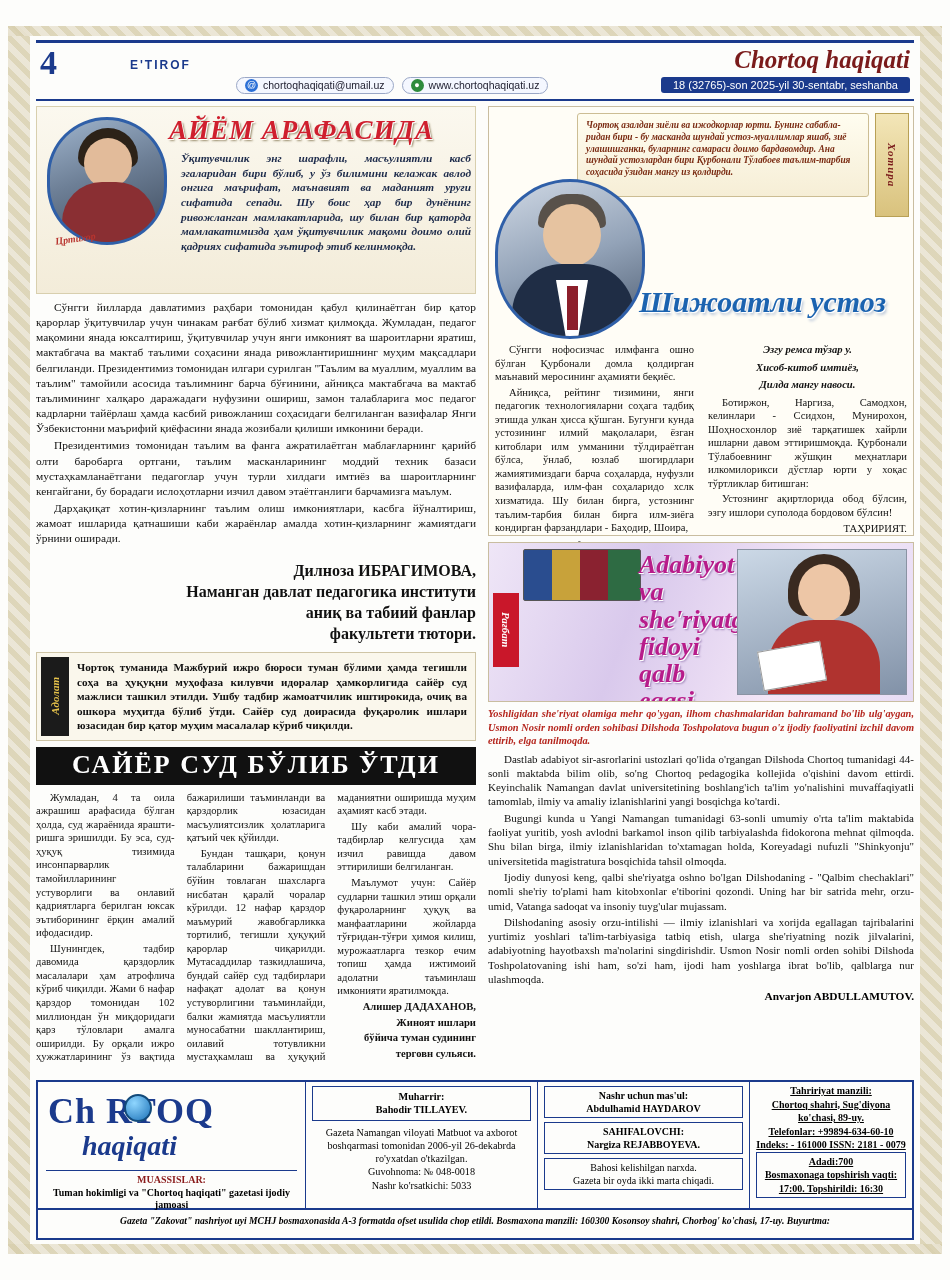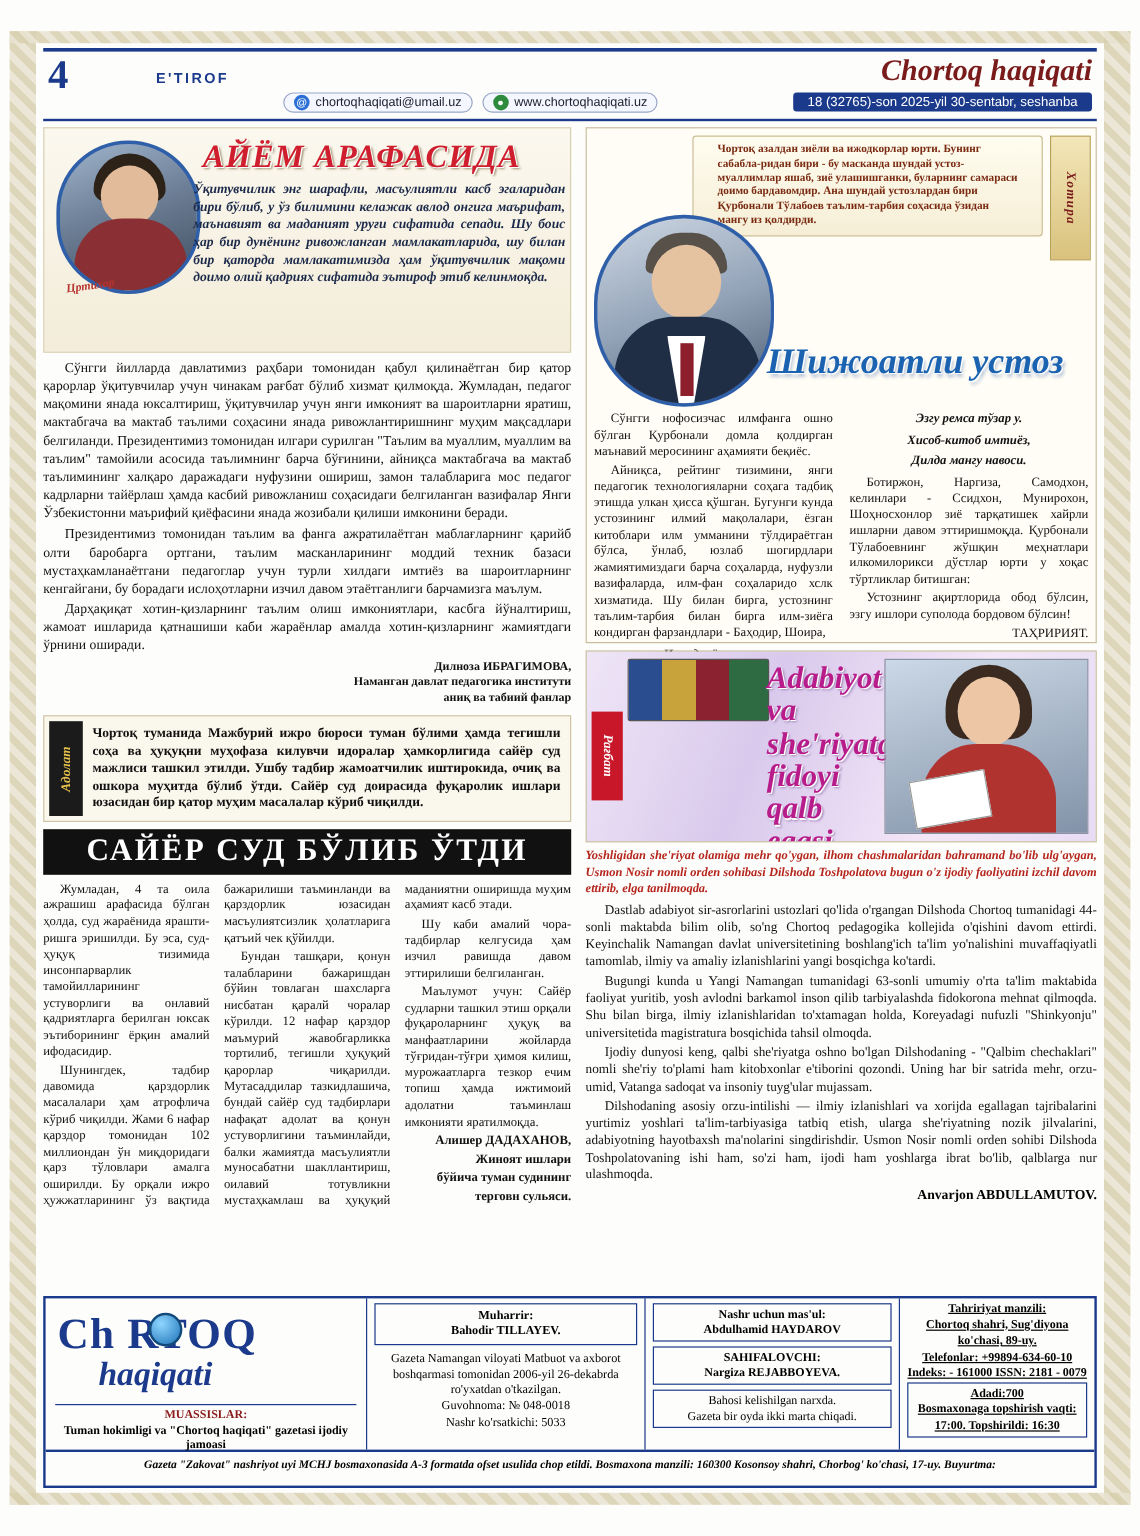--- a/index.html
+++ b/index.html
@@ -113,45 +113,45 @@
     transform:rotate(-8deg);
   }
   .art1-title {
     position:absolute; left:132px; top:8px; right:6px;
     font-size:27px; font-weight:bold; color:#cf1f2e;
     font-style:italic; letter-spacing:1px;
     text-shadow:1px 1px 0 #fff, 2px 2px 2px #9a8e6e;
     font-family:"Liberation Serif", serif;
   }
   .art1-lead {
-    position:absolute; left:124px; top:44px; right:4px;
+    position:absolute; left:144px; top:44px; right:4px;
     font-size:11.3px; line-height:1.30; font-weight:bold; font-style:italic;
     color:#1c2a4a; text-align:justify;
   }
   .art1-body {
     margin-top:6px; font-size:11.4px; line-height:1.33; text-align:justify;
     color:#111;
   }
   .art1-body p { margin:0 0 2px; text-indent:18px; }
   .sign-block {
-    margin-top:2px; text-align:right; font-size:10px; font-weight:bold;
+    margin-top:13px; text-align:right; font-size:16px; font-weight:bold;
     line-height:1.32; color:#111;
   }
 
   
   .art2 {
     position:relative; border:1px solid #c9bda0; background:#fffdf6;
     padding:6px; height:430px;
   }
   .scroll-note {
     position:absolute; left:88px; top:6px; right:44px; height:84px;
     background:linear-gradient(#fffdf0,#f6eed6);
     border:1px solid #ccbd93; border-radius:3px;
-    padding:6px 20px; font-size:9.4px; line-height:1.25; color:#7a2b12;
-    font-weight:bold; 
+    padding:6px 8px; font-size:9.4px; line-height:1.25; color:#7a2b12;
+    font-weight:bold; font-style:italic;
   }
   .scroll-tab {
     position:absolute; right:4px; top:6px; width:34px; height:104px;
     background:linear-gradient(#f3e6b8,#d9c27d);
     border:1px solid #b8a055;
     display:flex; align-items:center; justify-content:center;
   }
   .scroll-tab span {
     writing-mode:vertical-rl; font-size:11px; color:#7a1b1b; font-weight:bold;
     font-style:italic; letter-spacing:1px;
@@ -339,20 +339,21 @@
 
         <div class="art1-body">
           <p>Сўнгги йилларда давлатимиз раҳбари томонидан қабул қилинаётган бир қатор қарорлар ўқитувчилар учун чинакам рағбат бўлиб хизмат қилмоқда. Жумладан, педагог мақомини янада юксалтириш, ўқитувчилар учун янги имконият ва шароитларни яратиш, мактабгача ва мактаб таълими соҳасини янада ривожлантиришнинг муҳим мақсадлари белгиланди. Президентимиз томонидан илгари сурилган "Таълим ва муаллим, муаллим ва таълим" тамойили асосида таълимнинг барча бўғинини, айниқса мактабгача ва мактаб таълимининг халқаро даражадаги нуфузини ошириш, замон талабларига мос педагог кадрларни тайёрлаш ҳамда касбий ривожланиш соҳасидаги белгиланган вазифалар Янги Ўзбекистонни маърифий қиёфасини янада жозибали қилиши имконини беради.</p>
           <p>Президентимиз томонидан таълим ва фанга ажратилаётган маблағларнинг қарийб олти баробарга ортгани, таълим масканларининг моддий техник базаси мустаҳкамланаётгани педагоглар учун турли хилдаги имтиёз ва шароитларнинг кенгайгани, бу борадаги ислоҳотларни изчил давом этаётганлиги барчамизга маълум.</p>
           <p>Дарҳақиқат хотин-қизларнинг таълим олиш имкониятлари, касбга йўналтириш, жамоат ишларида қатнашиши каби жараёнлар амалда хотин-қизларнинг жамиятдаги ўрнини оширади.</p>
         </div>
         <div class="sign-block">
           <div>Дилноза ИБРАГИМОВА,</div>
           <div>Наманган давлат педагогика институти</div>
           <div>аниқ ва табиий фанлар</div>
+          <div>факультети тютори.</div>
         </div>
 
         <div class="art4">
           <div class="art4-lead-wrap">
             <div class="art4-tab">
               <span>Адолат</span>
             </div>
             <span>Чортоқ туманида Мажбурий ижро бюроси туман бўлими ҳамда тегишли соҳа ва ҳуқуқни муҳофаза килувчи идоралар ҳамкорлигида сайёр суд мажлиси ташкил этилди. Ушбу тадбир жамоатчилик иштирокида, очиқ ва ошкора муҳитда бўлиб ўтди. Сайёр суд доирасида фуқаролик ишлари юзасидан бир қатор муҳим масалалар кўриб чиқилди.</span>
           </div>
           <div class="art4-title">САЙЁР СУД БЎЛИБ ЎТДИ</div>

